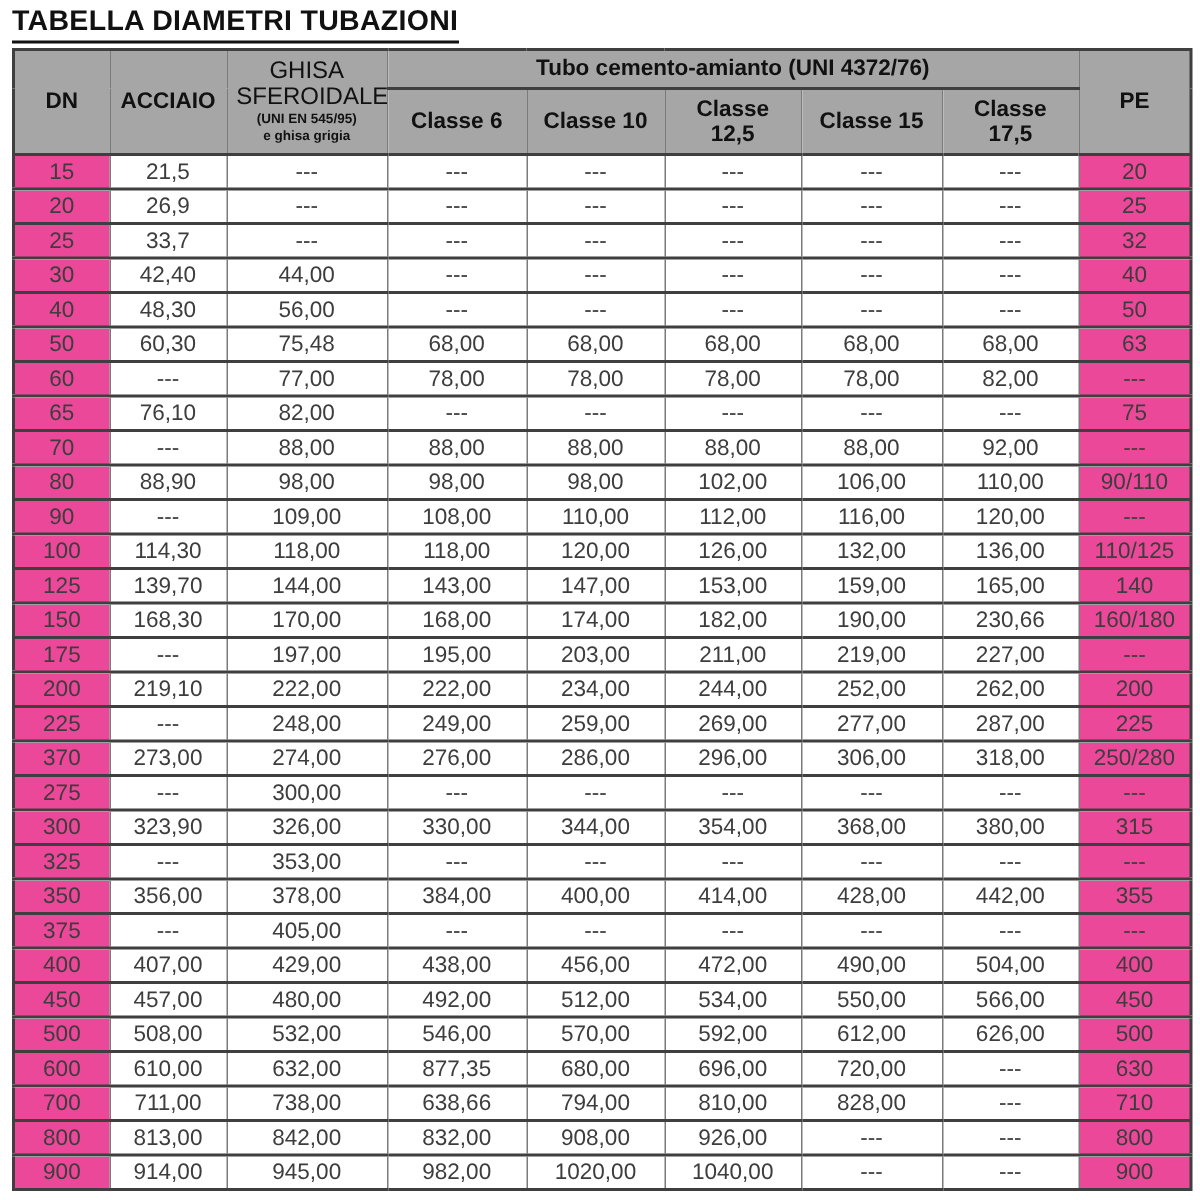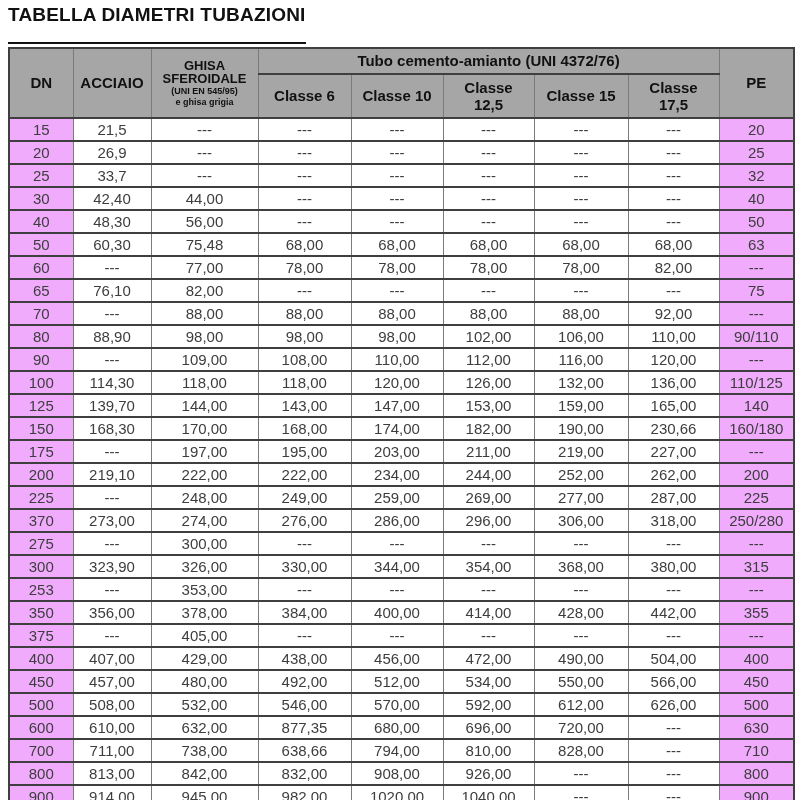--- a/index.html
+++ b/index.html
@@ -11,21 +11,21 @@
   }
   .page { width: 800px; height: 800px; }
   .title {
     margin: 4px 0 3px 8px;
     display: inline-block;
     font-size: 19px;
     font-weight: bold;
     color: #111111;
     letter-spacing: 0.2px;
     border-bottom: 2px solid #111111;
-    padding-bottom: 16px;
+    padding-bottom: 1px;
   }
   table.diam {
     margin-left: 8px;
     border-collapse: collapse;
     table-layout: fixed;
     width: 785px;
     border: 2px solid #3f3f3f;
   }
   table.diam th, table.diam td {
     border-right: 1px solid #7b7b7b;
@@ -38,32 +38,32 @@
   }
   table.diam th {
     background: #a6a6a6;
     color: #111111;
     font-size: 15px;
     font-weight: bold;
     padding: 1px 6px;
     line-height: 1.15;
   }
   th.classe { padding: 1px 8px; }
-  .ghisa-main { font-size: 13px; font-weight: bold; line-height: 1.05; }
+  .ghisa-main { font-size: 16px; font-weight: normal; line-height: 1.05; }
   .ghisa-sub  { font-size: 9px;  font-weight: bold; line-height: 1.2; }
   table.diam td {
     height: 21px;
     line-height: 21px;
     padding: 0 2px;
     font-size: 15px;
     color: #3d3d3d;
     background: #ffffff;
     white-space: nowrap;
   }
-  table.diam td.side { background: #f0abfc; }
+  table.diam td.side { background: #ec4899; }
 </style>
 </head>
 <body>
 
 <div class="page">
   <div class="title">TABELLA DIAMETRI TUBAZIONI</div>
 
   <table class="diam">
     <colgroup>
       <col style="width:64px">
@@ -312,21 +312,21 @@
           <td>323,90</td>
           <td>326,00</td>
           <td>330,00</td>
           <td>344,00</td>
           <td>354,00</td>
           <td>368,00</td>
           <td>380,00</td>
           <td class="side">315</td>
         </tr>
         <tr>
-          <td class="side">253</td>
+          <td class="side">325</td>
           <td>---</td>
           <td>353,00</td>
           <td>---</td>
           <td>---</td>
           <td>---</td>
           <td>---</td>
           <td>---</td>
           <td class="side">---</td>
         </tr>
         <tr>

